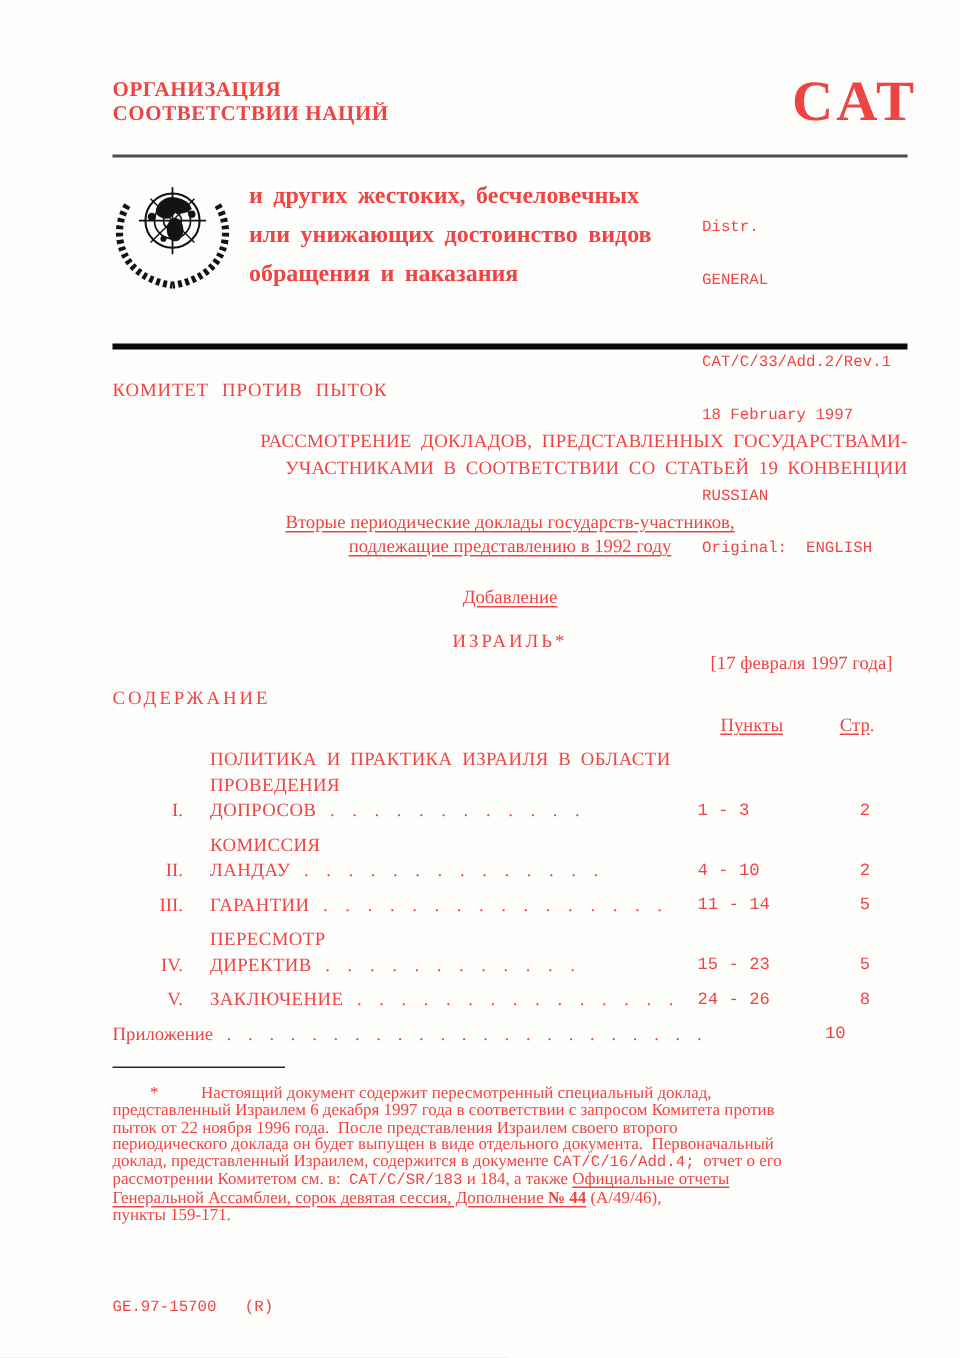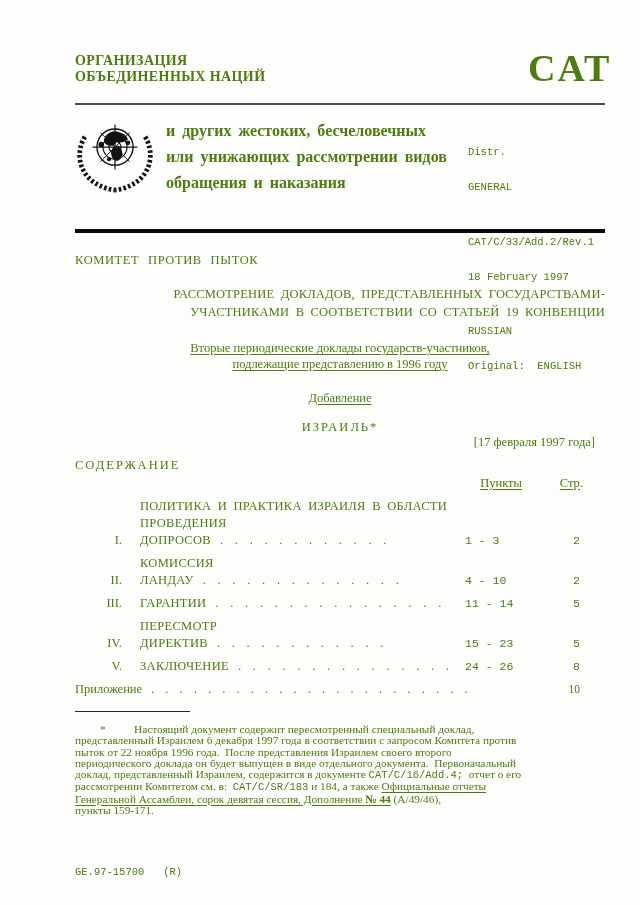--- a/index.html
+++ b/index.html
@@ -1,18 +1,18 @@
 <!DOCTYPE html>
 <html><head>
 <meta charset="utf-8">
 <style>
   html,body{margin:0;padding:0;background:#e8e8e8;}
   .page{
     position:relative;width:640px;height:905px;background:#fdfdfc;
-    font-family:"Liberation Serif", serif;color:#4d7c0f;overflow:hidden;
+    font-family:"Liberation Serif", serif;color:#ef4444;overflow:hidden;
     margin:0 auto;
   }
   
   .org{position:absolute;left:75px;top:53px;font-weight:bold;font-size:14px;line-height:16px;letter-spacing:.4px;}
   .cat{position:absolute;left:528px;top:46px;font-weight:bold;font-size:38px;letter-spacing:2px;}
   .rule-thin{position:absolute;left:75px;width:530px;top:103px;height:2px;background:#4d4d4d;}
   .emblem{position:absolute;left:72px;top:114px;width:86px;height:80px;}
   .mast-title{position:absolute;left:166px;top:118px;width:300px;font-weight:bold;font-size:16px;line-height:26px;word-spacing:3px;}
   .doc-info{position:absolute;left:468px;top:124px;font-family:"Liberation Mono","DejaVu Sans Mono",monospace;font-size:10.5px;line-height:11.5px;white-space:pre;}
   .doc-info .g2{margin-top:21px;}
@@ -31,37 +31,37 @@
   .toc-head{display:grid;grid-template-columns:47px 1fr 85px 55px;margin-top:1px;}
   .toc-head .c3{grid-column:3;text-align:right;padding-right:28px;}
   .toc-head .c4{grid-column:4;text-align:right;padding-right:22px;}
   .toc-row{display:grid;grid-template-columns:47px 1fr 85px 55px;align-items:end;margin-top:6px;}
   .toc-row .n{text-align:right;}
   .toc-row .t{padding-left:18px;letter-spacing:.3px;word-spacing:3px;}
   .toc-row .r{padding-right:25px;font-family:"Liberation Mono","DejaVu Sans Mono",monospace;font-size:11.5px;}
   .toc-row .p{text-align:right;padding-right:25px;font-family:"Liberation Mono","DejaVu Sans Mono",monospace;font-size:11.5px;}
   .dots{padding-left:9px;word-spacing:8px;white-space:nowrap;}
   .toc-annex{display:grid;grid-template-columns:1fr 55px;align-items:end;margin-top:6px;}
-  .toc-annex .p{text-align:right;padding-right:25px;font-family:Liberation Serif, serif;font-size:11.5px;}
+  .toc-annex .p{text-align:left;padding-right:25px;font-family:Liberation Mono, monospace;font-size:11.5px;}
   .fn-sep{margin-top:13px;width:115px;height:1px;background:#2a2a2a;}
   .footnote{margin-top:12px;font-size:11.3px;line-height:11.3px;}
   .fn-line{white-space:pre;}
   .fn-star{display:inline-block;margin-left:25px;width:34px;}
   .mono{font-family:"Liberation Mono","DejaVu Sans Mono",monospace;font-size:10.5px;}
   .fn-no{font-weight:bold;}
   .ge{margin-top:48px;font-family:"Liberation Mono","DejaVu Sans Mono",monospace;font-size:10.5px;white-space:pre;}
 </style>
 </head>
 <body>
 
 <div class="page">
 
   <div class="org">
     <div>ОРГАНИЗАЦИЯ</div>
-    <div>ОБЪЕДИНЕННЫХ  НАЦИЙ</div>
+    <div>СООТВЕТСТВИИ  НАЦИЙ</div>
   </div>
   <div class="cat">CAT</div>
   <div class="rule-thin"></div>
 
   <svg class="emblem" viewBox="0 0 100 92">
     <g fill="none" stroke="#131313">
       <path d="M15 26 C 5 42, 7 64, 23 77 C 32 84, 42 87, 50 88" stroke-width="5.5" stroke-dasharray="3 2.6"></path>
       <path d="M85 26 C 95 42, 93 64, 77 77 C 68 84, 58 87, 50 88" stroke-width="5.5" stroke-dasharray="3 2.6"></path>
       <circle cx="50" cy="38" r="7" stroke-width="1.3"></circle>
       <circle cx="50" cy="38" r="14" stroke-width="1.3"></circle>
@@ -75,21 +75,21 @@
       <path d="M39 25 q6 -7 14 -5 q10 2 12 9 q-6 5 -13 3 q-4 6 -10 4 q-8 -3 -3 -11z"></path>
       <ellipse cx="52" cy="45" rx="6.5" ry="9"></ellipse>
       <circle cx="34" cy="35" r="3.2"></circle>
       <circle cx="65" cy="33" r="2.8"></circle>
       <circle cx="43" cy="52" r="2.4"></circle>
     </g>
   </svg>
 
   <div class="mast-title">
     <div>и других жестоких, бесчеловечных</div>
-    <div>или унижающих рассмотрении видов</div>
+    <div>или унижающих достоинство видов</div>
     <div>обращения и наказания</div>
   </div>
 
   <div class="doc-info">
     <div>Distr.</div>
     <div>GENERAL</div>
     <div class="g2">CAT/C/33/Add.2/Rev.1</div>
     <div>18 February 1997</div>
     <div class="g3">RUSSIAN</div>
     <div>Original:  ENGLISH</div>
@@ -101,21 +101,21 @@
 
     <div class="committee">КОМИТЕТ ПРОТИВ ПЫТОК</div>
 
     <div class="heading">
       <div>РАССМОТРЕНИЕ ДОКЛАДОВ, ПРЕДСТАВЛЕННЫХ ГОСУДАРСТВАМИ-</div>
       <div>УЧАСТНИКАМИ В СООТВЕТСТВИИ СО СТАТЬЕЙ 19 КОНВЕНЦИИ</div>
     </div>
 
     <div class="subtitle">
       <div><span class="u">Вторые периодические доклады государств-участников,</span></div>
-      <div><span class="u">подлежащие представлению в 1996 году</span></div>
+      <div><span class="u">подлежащие представлению в 1992 году</span></div>
     </div>
 
     <div class="addendum"><span class="u">Добавление</span></div>
 
     <div class="country">ИЗРАИЛЬ*</div>
 
     <div class="bracket">[17 февраля 1997 года]</div>
 
     <div class="contents">СОДЕРЖАНИЕ</div>
 

